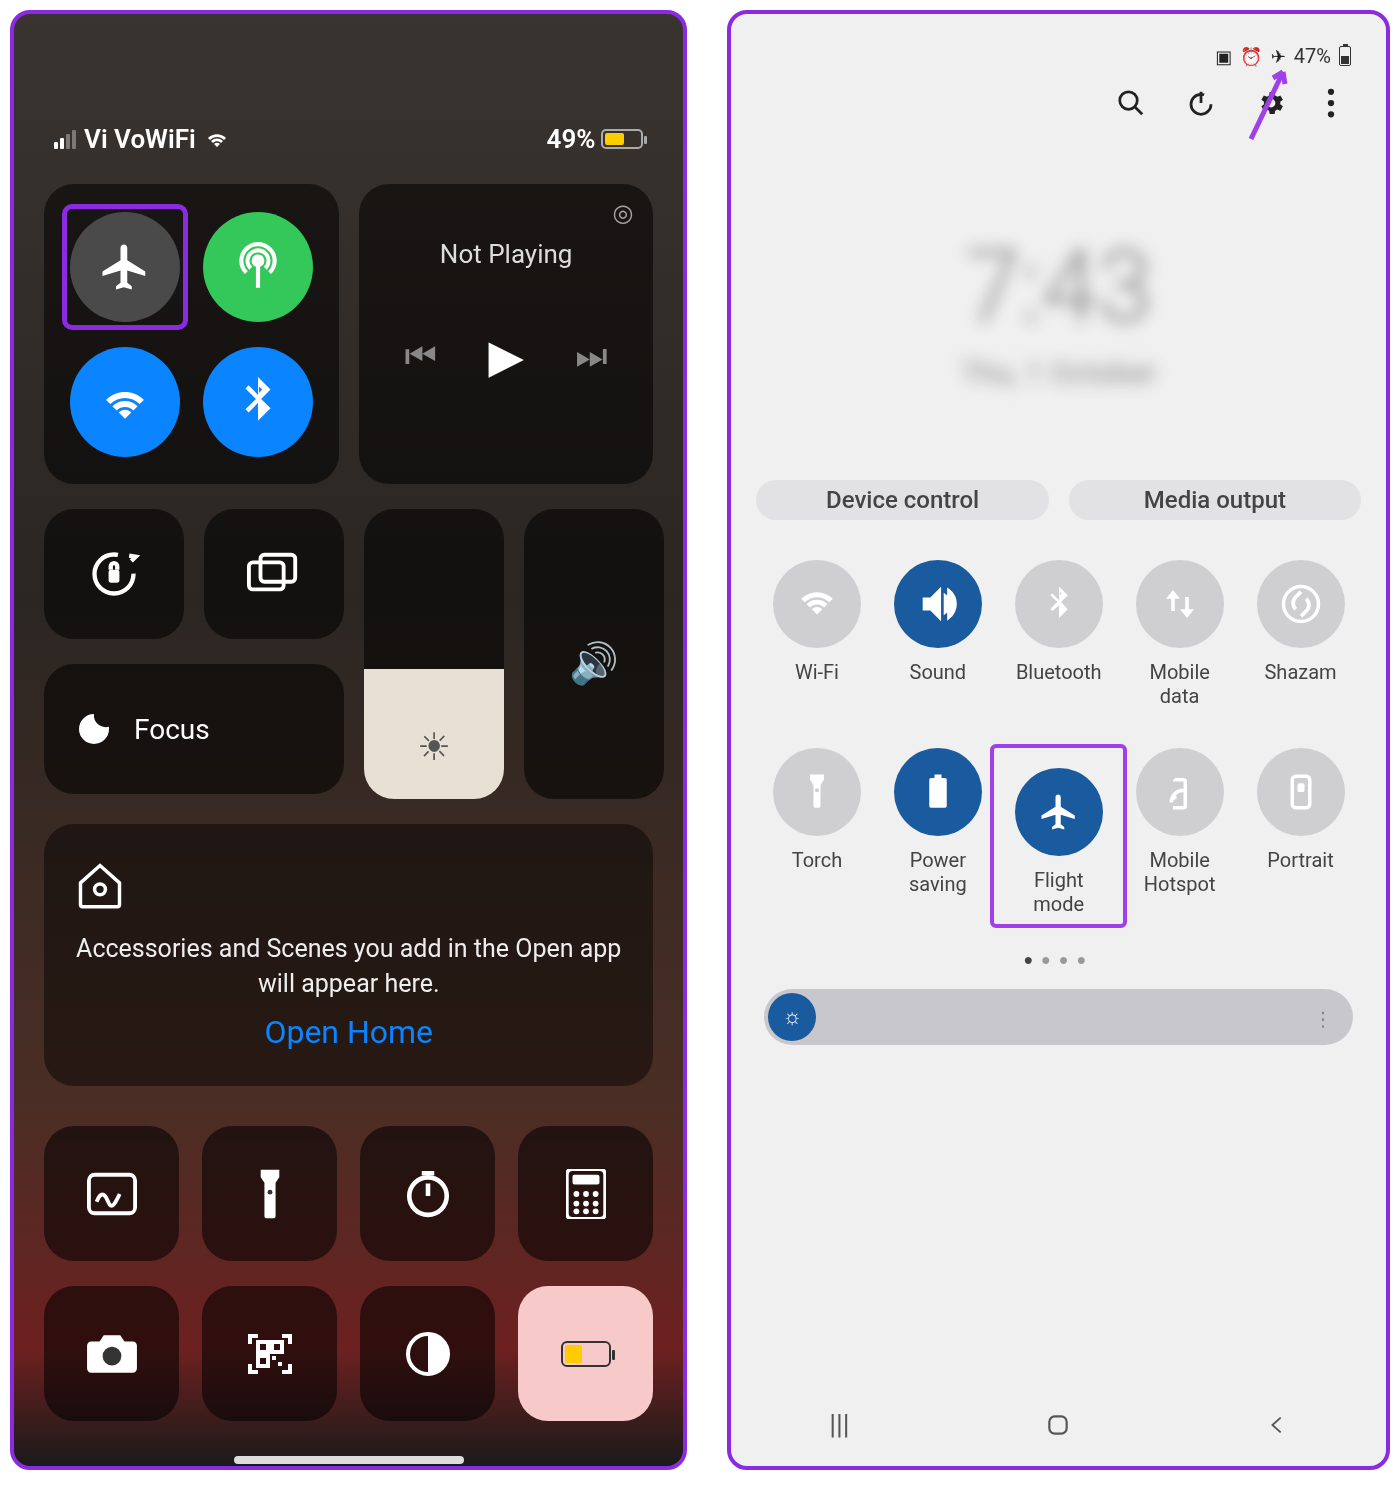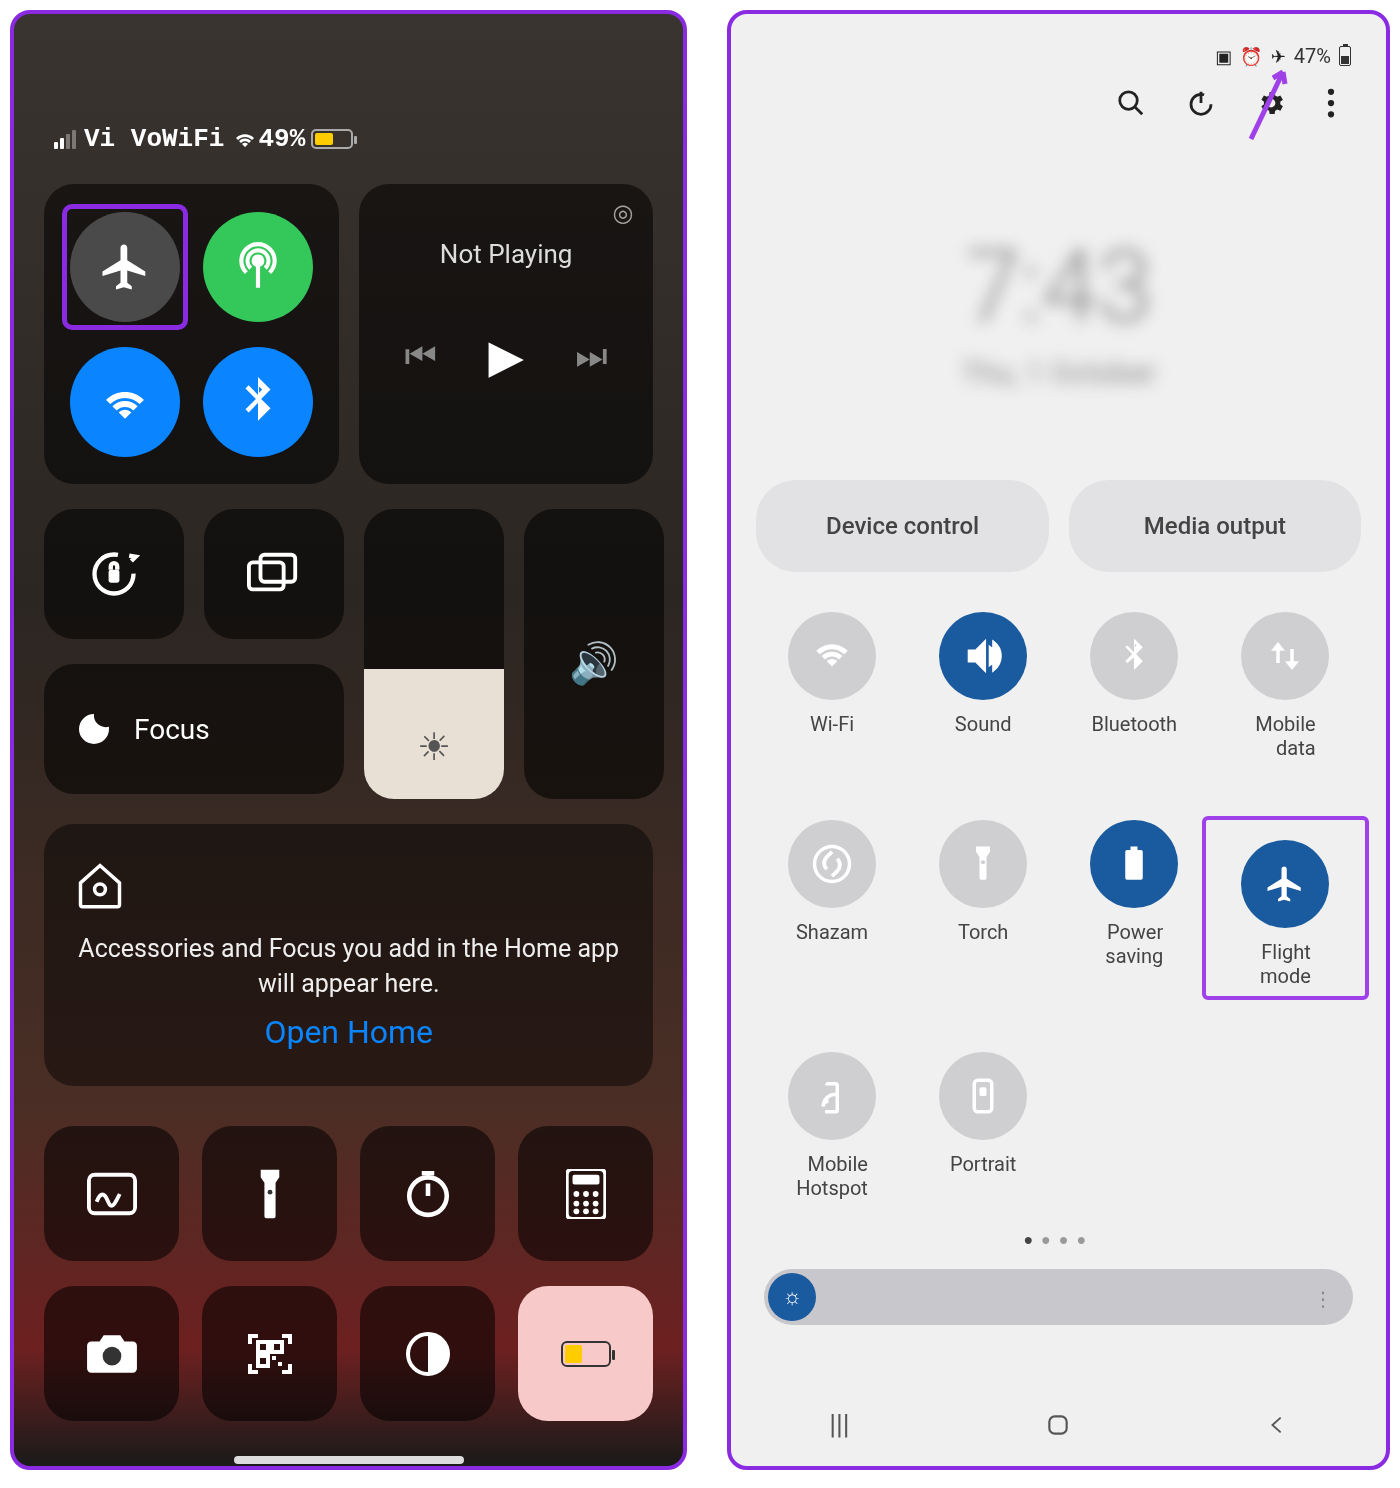--- a/index.html
+++ b/index.html
@@ -20,22 +20,22 @@
   }
   
   .ios {
     width: 680px;
     height: 1460px;
     background: linear-gradient(180deg,#3a3430 0%,#2b2622 40%,#4a2e25 75%,#6d2020 92%,#1a1a1a 100%);
     color:#fff;
     padding: 40px 30px 0;
   }
   .ios-status {
-    display:flex; align-items:center;
-    font-size:26px; font-weight:600; padding:70px 10px 30px;font-family:Liberation Mono, monospace;
+    display:flex; justify-content:space-between; align-items:center;
+    font-size:26px; font-weight:600; padding:70px 10px 30px;
   }
   .ios-status-left{display:flex;align-items:center;gap:8px}
   .sig-bars{display:inline-flex;align-items:flex-end;gap:2px}
   .sig-bars span{width:4px;background:#fff;border-radius:1px}
   .sig-bars span:nth-child(1){height:7px}
   .sig-bars span:nth-child(2){height:11px}
   .sig-bars span:nth-child(3){height:15px;background:#fff;opacity:.35}
   .sig-bars span:nth-child(4){height:19px;background:#fff;opacity:.35}
   .batt-wrap{display:flex;align-items:center;gap:6px}
   .batt-ios{width:42px;height:20px;border:2px solid #aaa;border-radius:5px;position:relative}
@@ -82,22 +82,22 @@
   .abatt{display:inline-flex;align-items:center;gap:1px}
   .abatt-body{width:12px;height:20px;border:1.5px solid #333;border-radius:2px;position:relative}
   .abatt-body::before{content:"";position:absolute;top:-3px;left:3px;width:5px;height:2px;background:#333}
   .abatt-fill{position:absolute;bottom:1px;left:1px;right:1px;height:45%;background:#333}
   .arrow-ann{position:absolute;top:50px;right:95px;width:50px;height:80px;pointer-events:none}
   .and-toolbar{display:flex;justify-content:flex-end;gap:40px;font-size:30px;padding:20px 25px 0;color:#222}
   .blur-clock{text-align:center;margin:110px 0 90px;filter:blur(8px);color:#888}
   .blur-time{font-size:100px;font-weight:300}
   .blur-date{font-size:30px;margin-top:10px}
   .pills{display:flex;gap:20px;margin-bottom:40px}
-  .pill{flex:1;background:#e2e2e4;border-radius:40px;padding:32px 0;text-align:center;font-size:24px;color:#444;font-weight:500}
-  .qgrid{display:grid;grid-template-columns:repeat(4,1fr);row-gap:60px;text-align:right}
+  .pill{flex:1;background:#e2e2e4;border-radius:40px;padding:6px 0;text-align:center;font-size:24px;color:#444;font-weight:500}
+  .qgrid{display:grid;grid-template-columns:repeat(5,1fr);row-gap:40px;text-align:center}
   .qitem{display:flex;flex-direction:column;align-items:center;gap:12px}
   .qcircle{width:88px;height:88px;border-radius:44px;background:#cfcfd2;display:flex;align-items:center;justify-content:center;font-size:38px;color:#fff}
   .qactive{background:#1a5a9e}
   .qlabel{font-size:20px;color:#444;line-height:1.2}
   .highlight-and{border:4px solid #a040e8;border-radius:6px;padding:20px 8px 8px;margin:-4px -8px -8px}
   .dots{text-align:center;margin:30px 0 20px;color:#999;letter-spacing:8px}
   .dots .on{color:#444}
   .bslider{background:#c8c8cc;border-radius:30px;height:56px;position:relative;margin:0 8px}
   .bknob{position:absolute;left:4px;top:4px;width:48px;height:48px;border-radius:24px;background:#1a5a9e;display:flex;align-items:center;justify-content:center;color:#fff;font-size:22px}
   .bmore{position:absolute;right:20px;top:18px;color:#888;font-size:20px}
@@ -203,21 +203,21 @@
     </div>
   </div>
 
   <div class="home-tile">
     <div class="home-ic">
       <svg width="52" height="52" viewBox="0 0 24 24" fill="none" stroke="#fff" stroke-width="1.6">
           <path d="M3 11l9-8 9 8v10a1 1 0 0 1-1 1H4a1 1 0 0 1-1-1z"></path>
           <circle cx="12" cy="14" r="2.5"></circle>
         </svg>
     </div>
-    <div class="home-txt">Accessories and Focus you add in the Home app will appear here.</div>
+    <div class="home-txt">Accessories and Scenes you add in the Open app will appear here.</div>
     <div class="home-link">Open Home</div>
   </div>
 
   <div class="srow">
     <div class="stile">
       <svg width="50" height="44" viewBox="0 0 26 22" fill="none" stroke="#fff" stroke-width="2">
           <rect x="1" y="1" width="24" height="20" rx="3"></rect>
           <path d="M5 15c2-5 4-5 6 0s4 0 6-4"></path>
         </svg>
     </div>

